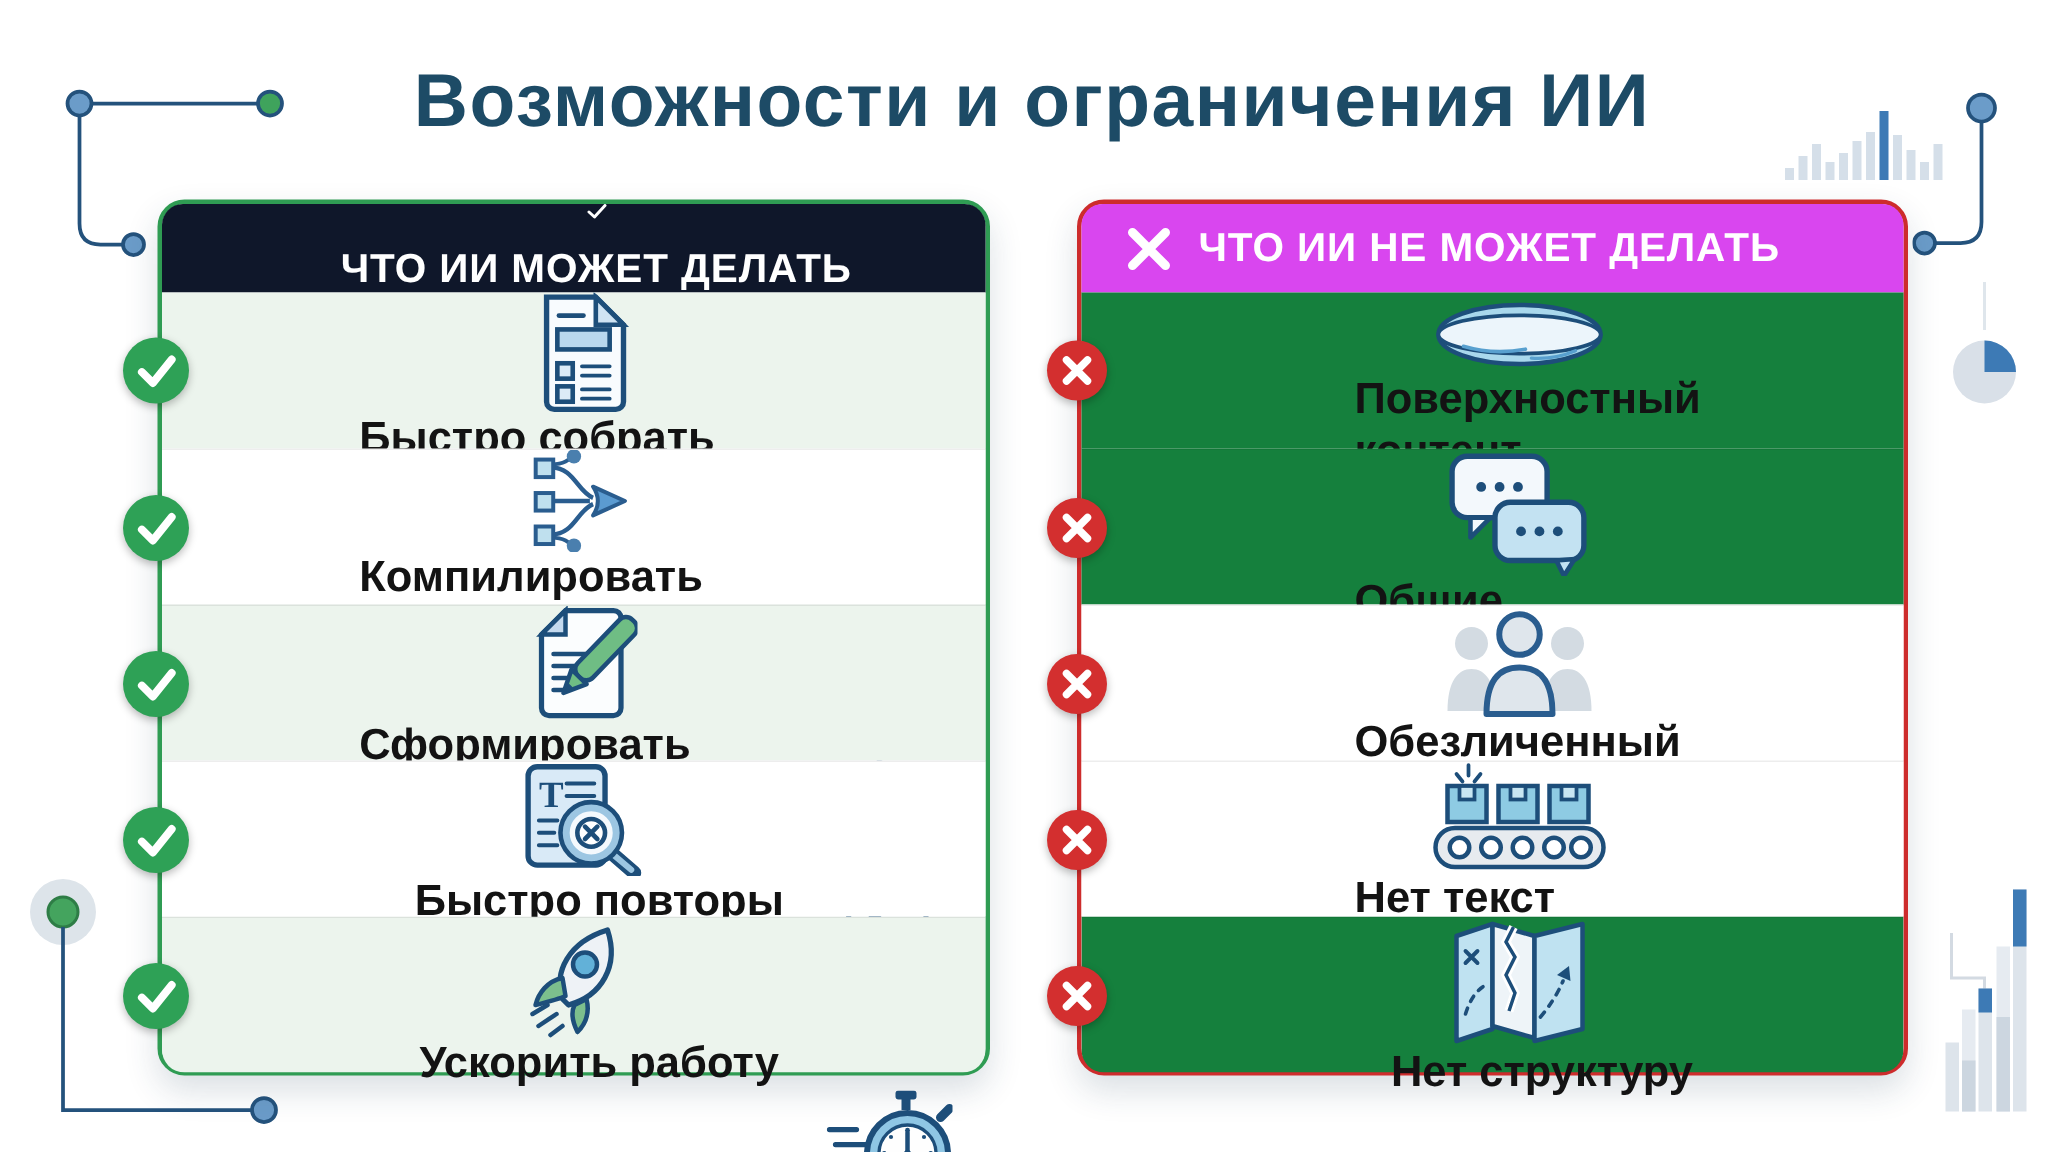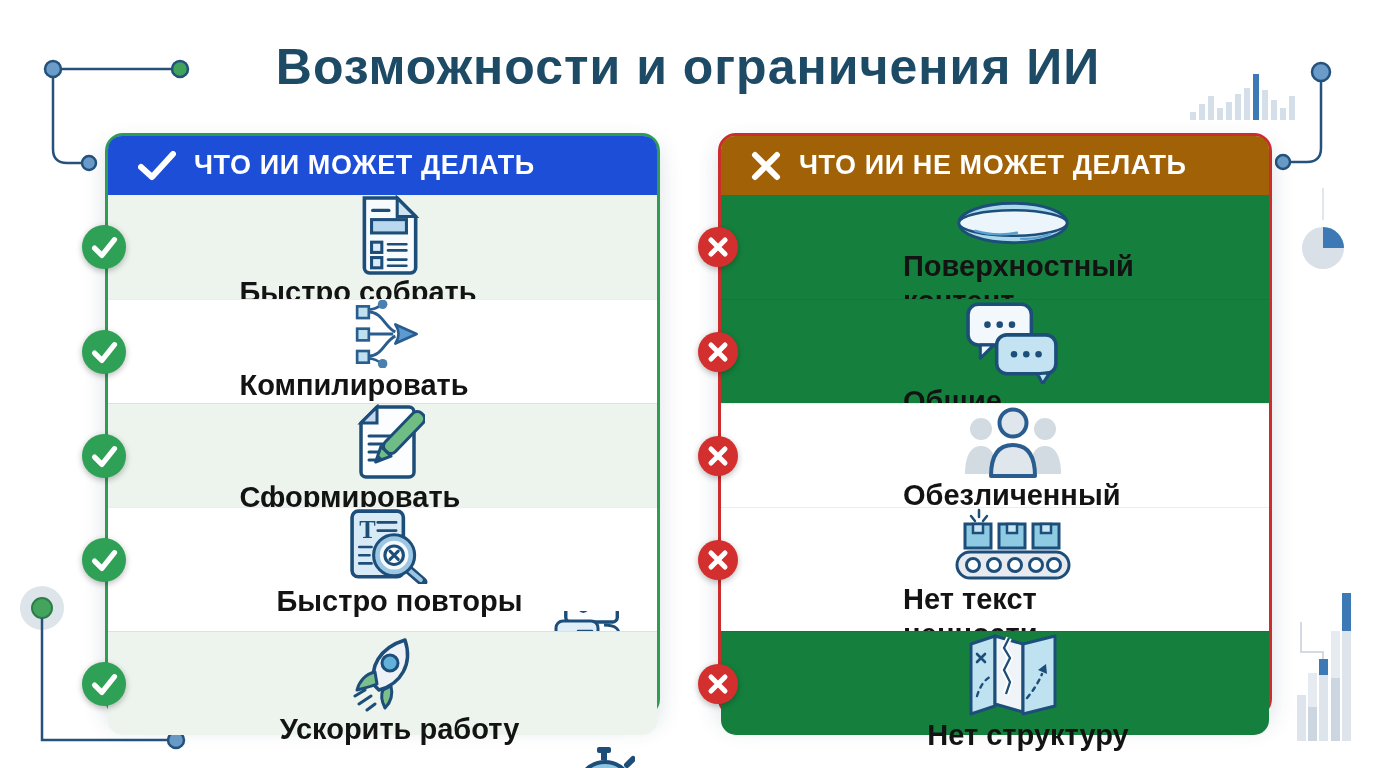--- a/index.html
+++ b/index.html
@@ -9,26 +9,26 @@
   .title{position:absolute;top:38px;left:0;width:100%;margin:0;text-align:center;
     font-size:50px;font-weight:bold;letter-spacing:1px;color:#1d4b66;}
 
   .panel{position:absolute;top:133px;height:584px;background:#ffffff;border-radius:18px;
     box-shadow:0 10px 22px rgba(30,60,90,.16);box-sizing:border-box;}
   .panel.left{left:105px;width:555px;border:3px solid #2f9c53;}
   .panel.right{left:718px;width:554px;border:3px solid #cd2c2c;}
 
   .panel-header{height:59px;display:flex;align-items:center;gap:18px;padding-left:30px;
     border-radius:14px 14px 0 0;color:#fff;font-size:27px;font-weight:bold;letter-spacing:.6px;}
-  .panel.left .panel-header{background:#1d4ed8;}
-  .panel.right .panel-header{background:#a16207;}
+  .panel.left .panel-header{background:#0f172a;flex-direction:column;}
+  .panel.right .panel-header{background:#d946ef;}
 
   .row{position:relative;height:104px;display:flex;align-items:center;box-sizing:border-box;background:#fff;flex-direction:column;}
   .row + .row{border-top:1px solid rgba(0,0,0,.07);}
-  .row:last-child{border-radius:0 0 15px 15px;margin-top:20px;}
+  .row:last-child{border-radius:0 0 15px 15px;}
   .panel.left .row{padding-left:26px;padding-right:14px;}
   .panel.right .row{padding-left:46px;padding-right:10px;}
   .panel.left .row.tint{background:#ecf4ed;}
   .panel.right .row.tint{background:#15803d;}
 
   .row-text{font-size:29px;font-weight:bold;color:#131313;line-height:1.22;}
   .panel.left .row-text{max-width:320px;margin-left:22px;}
   .panel.right .row-text{max-width:250px;margin-left:30px;}
 
   .icon-box{display:flex;align-items:center;justify-content:center;flex:0 0 auto;}

